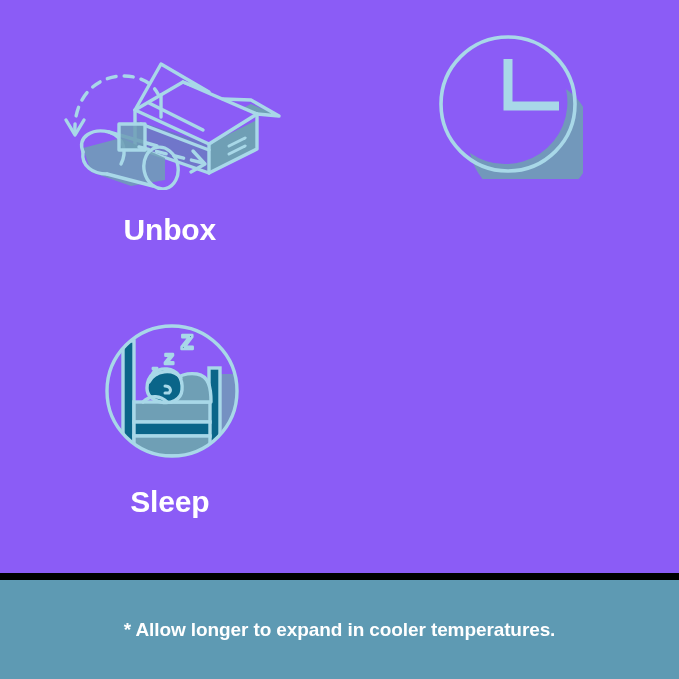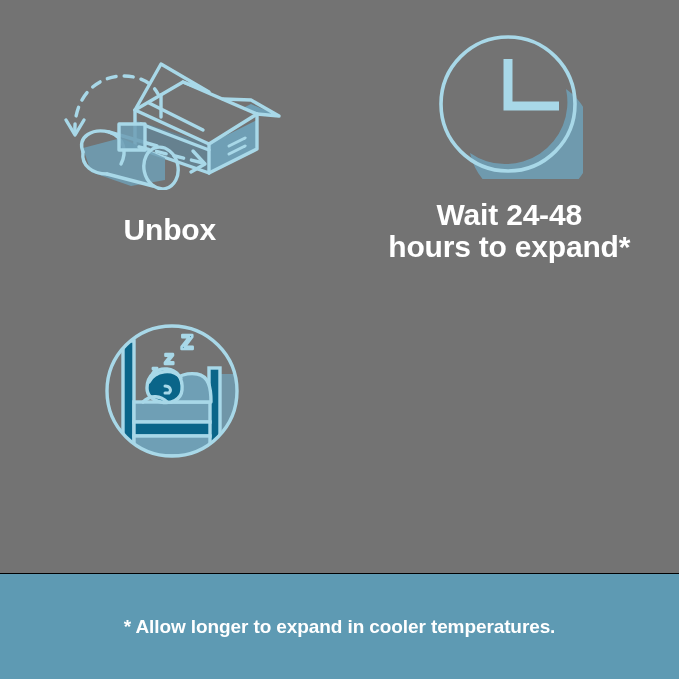--- a/index.html
+++ b/index.html
@@ -11,21 +11,21 @@
     width: 679px;
     height: 679px;
     overflow: hidden;
     font-family: "Liberation Sans", "DejaVu Sans", sans-serif;
     background: #045b7d;
   }
   #infographic {
     position: relative;
     width: 679px;
     height: 679px;
-    background: #737373;
+    background: #8b5cf6;
     box-sizing: border-box;
   }
 
   
   .steps-grid {
     position: absolute;
     left: 0;
     top: 0;
     width: 679px;
     height: 573px;
@@ -69,21 +69,21 @@
   .cell-sleep .step-icon  { margin-top: 2px; margin-left: 4px; }
 
   
   .footnote-bar {
     position: absolute;
     left: 0;
     top: 573px;
     width: 679px;
     height: 106px;
     background: #5e9ab3;
-    border-top: 1px solid #000000;
+    border-top: 7px solid #000000;
     box-sizing: border-box;
     display: flex;
     align-items: center;
     justify-content: center;
   }
   .footnote-text {
     color: #ffffff;
     font-size: 19px;
     font-weight: bold;
     letter-spacing: -0.1px;
@@ -169,22 +169,20 @@
 
           <path d="M133 60 A 62 62 0 1 1 37 124 A 62 62 0 0 0 133 60 Z" fill="#6f9fb5" opacity="0.9"></path>
 
           <circle cx="75" cy="75" r="67" fill="none" stroke="#a8d8e8" stroke-width="3.6"></circle>
 
           <g stroke="#a8d8e8" stroke-width="9" stroke-linecap="butt" stroke-linejoin="miter" fill="none">
             <path d="M75,30 L75,77 L126,77"></path>
           </g>
         </svg>
       </div>
-      <div class="step-label row2">Wait 24-48
-hours to expand*</div>
     </div>
 
     <div class="step-cell row2 cell-sleep">
       <div class="step-icon">
         <svg width="150" height="150" viewBox="0 0 150 150" xmlns="http://www.w3.org/2000/svg">
           <defs>
             <clipPath id="sleepClip">
               <circle cx="75" cy="75" r="65"></circle>
             </clipPath>
           </defs>
@@ -214,20 +212,21 @@
 
           <circle cx="75" cy="75" r="65" fill="none" stroke="#a8d8e8" stroke-width="3.4"></circle>
 
           <g fill="#0a6589" stroke="#a8d8e8" stroke-width="2.6" stroke-linejoin="round" font-family="Liberation Sans, sans-serif">
             <text x="90" y="33" font-size="20" font-weight="bold" text-anchor="middle">Z</text>
             <text x="72" y="48" font-size="15" font-weight="bold" text-anchor="middle">Z</text>
             <text x="58" y="58" font-size="11" font-weight="bold" text-anchor="middle">z</text>
           </g>
         </svg>
       </div>
+      <div class="step-label row2">Sleep</div>
     </div>
 
   </div>
 
   <div class="footnote-bar">
     <div class="footnote-text">* Allow longer to expand in cooler temperatures.</div>
   </div>
 
 </div>
 

